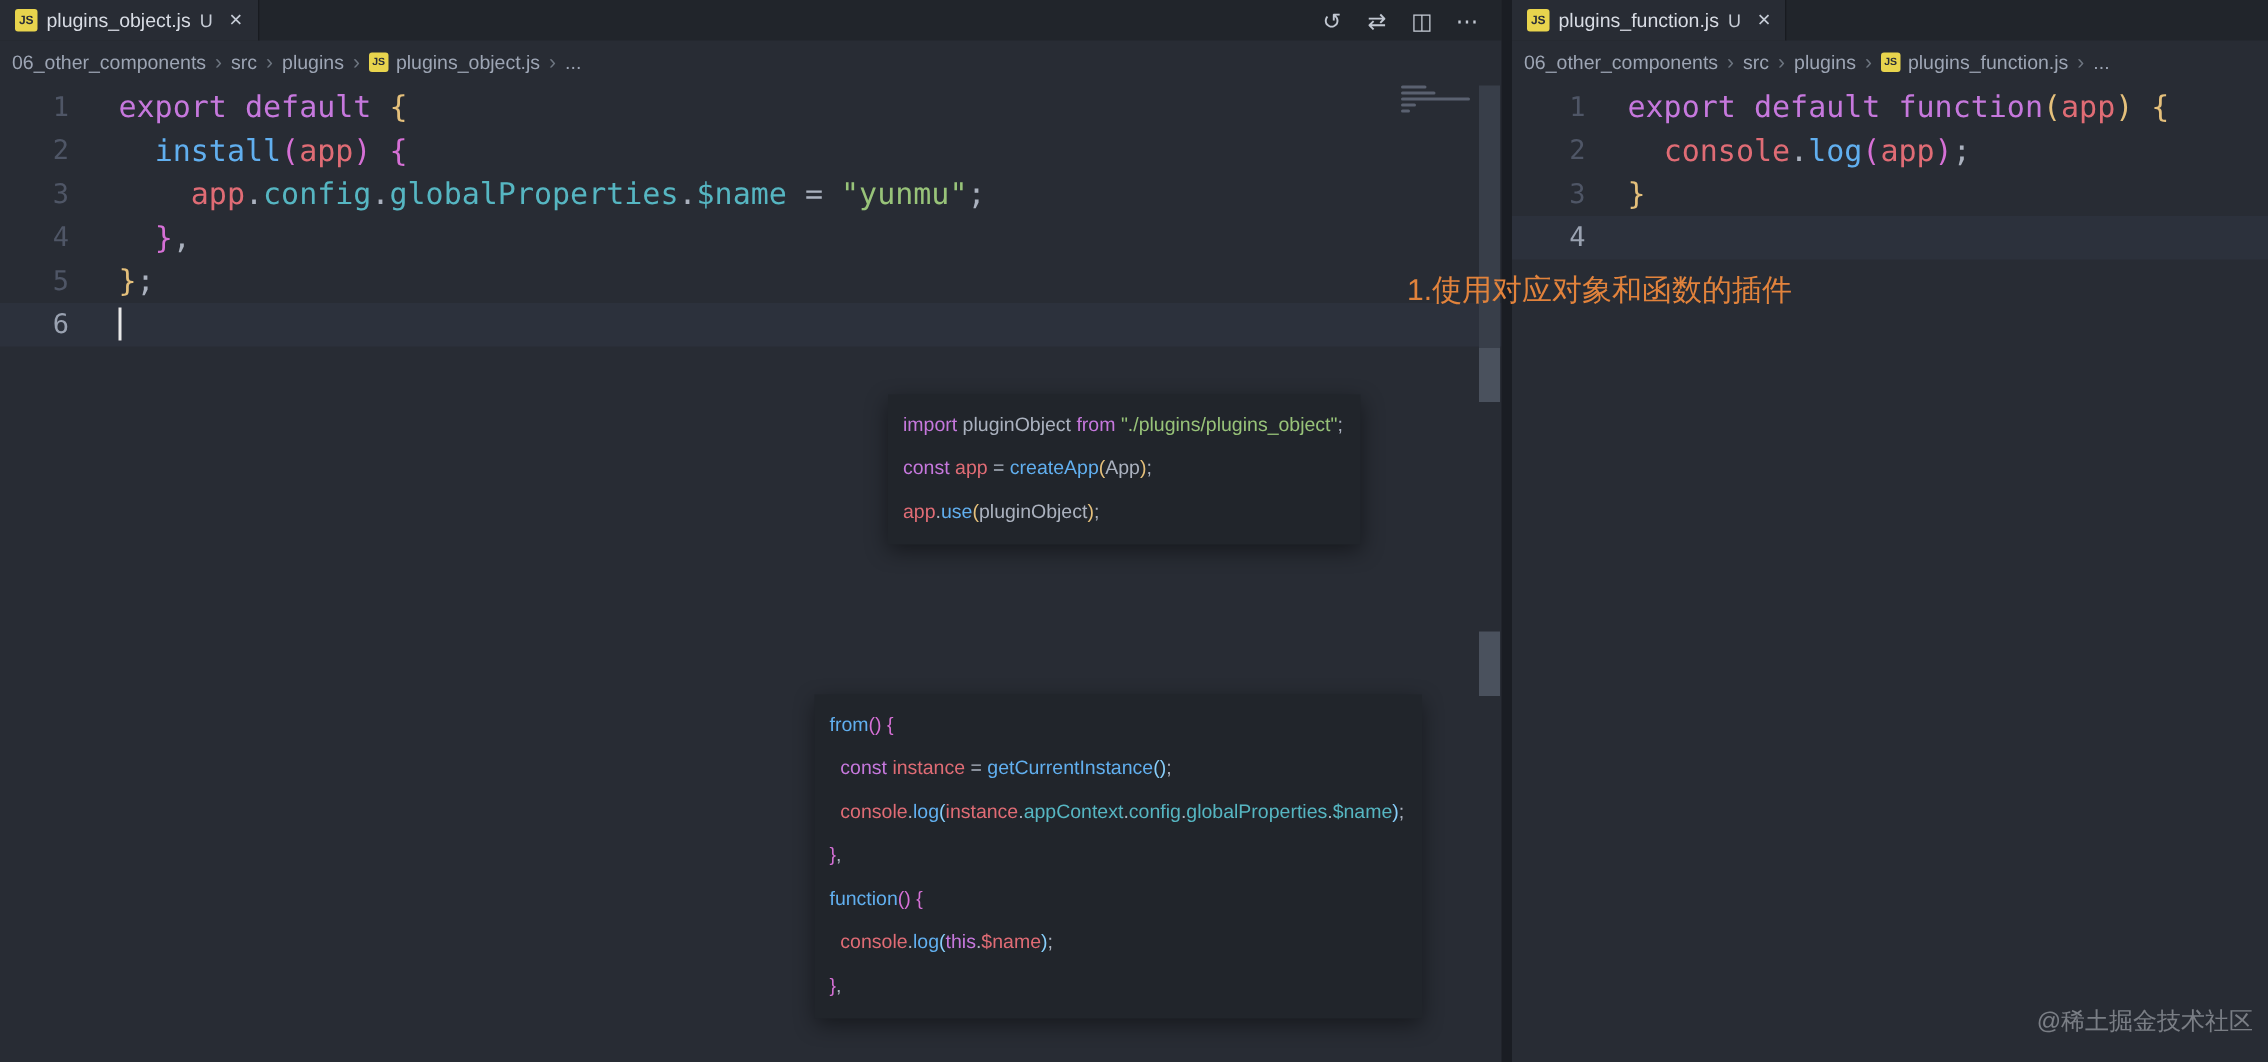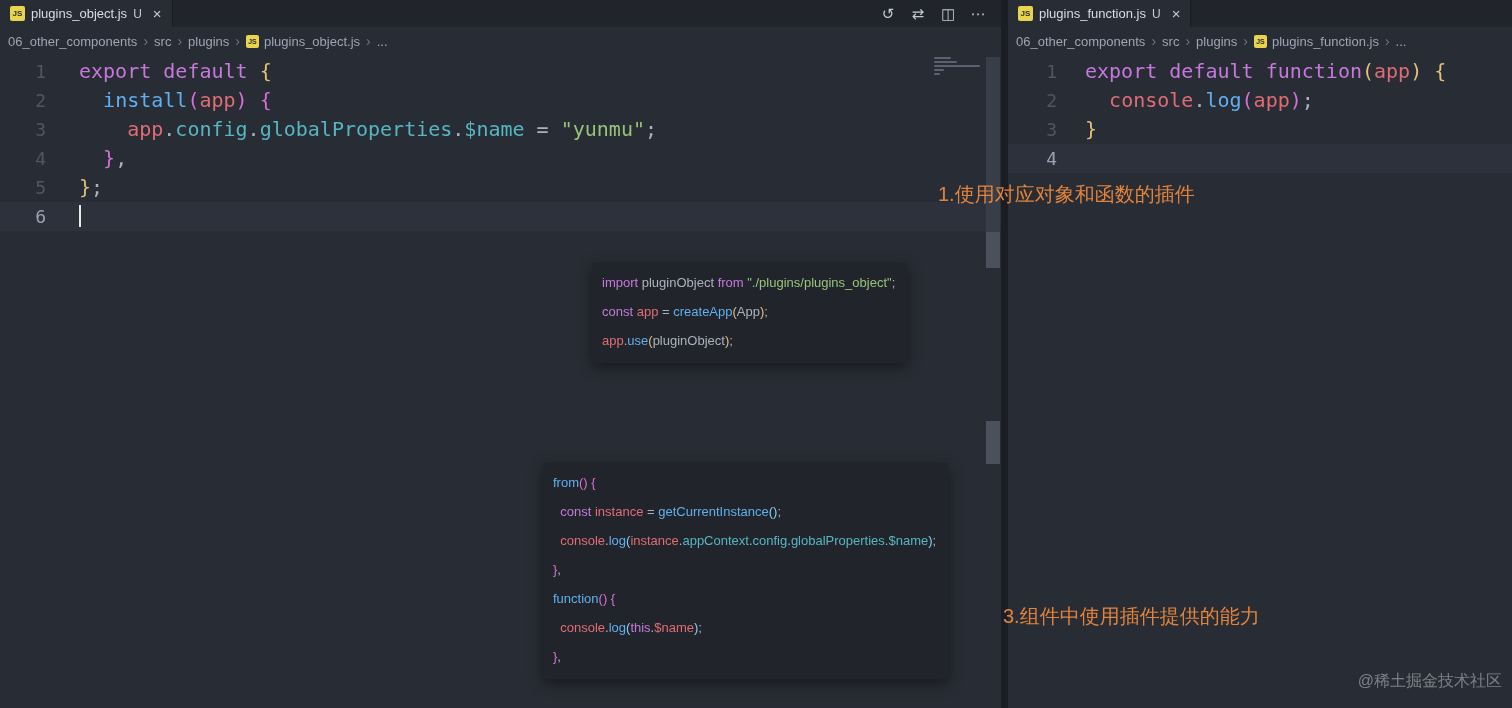--- a/index.html
+++ b/index.html
@@ -228,16 +228,15 @@
       </div>
       <div class="code-line">
         <span class="lc"><span style="color: rgb(171, 178, 191);">  </span><span style="color: rgb(224, 108, 117);">console</span><span style="color: rgb(171, 178, 191);">.</span><span style="color: rgb(97, 175, 239);">log</span><span style="color: rgb(135, 206, 250);">(</span><span style="color: rgb(198, 120, 221);">this</span><span style="color: rgb(171, 178, 191);">.</span><span style="color: rgb(224, 108, 117);">$name</span><span style="color: rgb(135, 206, 250);">)</span><span style="color: rgb(171, 178, 191);">;</span></span>
       </div>
       <div class="code-line">
         <span class="lc"><span style="color: rgb(214, 112, 214);">}</span><span style="color: rgb(171, 178, 191);">,</span></span>
       </div>
     </div>
 
   <div class="annotation annotation-1">1.使用对应对象和函数的插件</div>
-  <div class="annotation annotation-3">3.组件中使用插件提供的能力</div>
 
   <div class="watermark">@稀土掘金技术社区</div>
 </div>
 
 </body></html>

